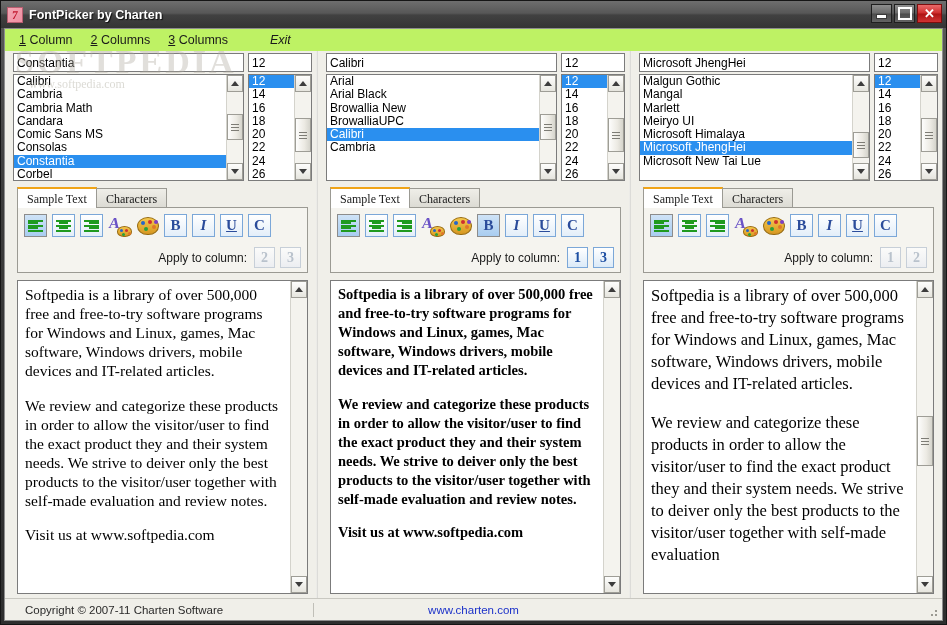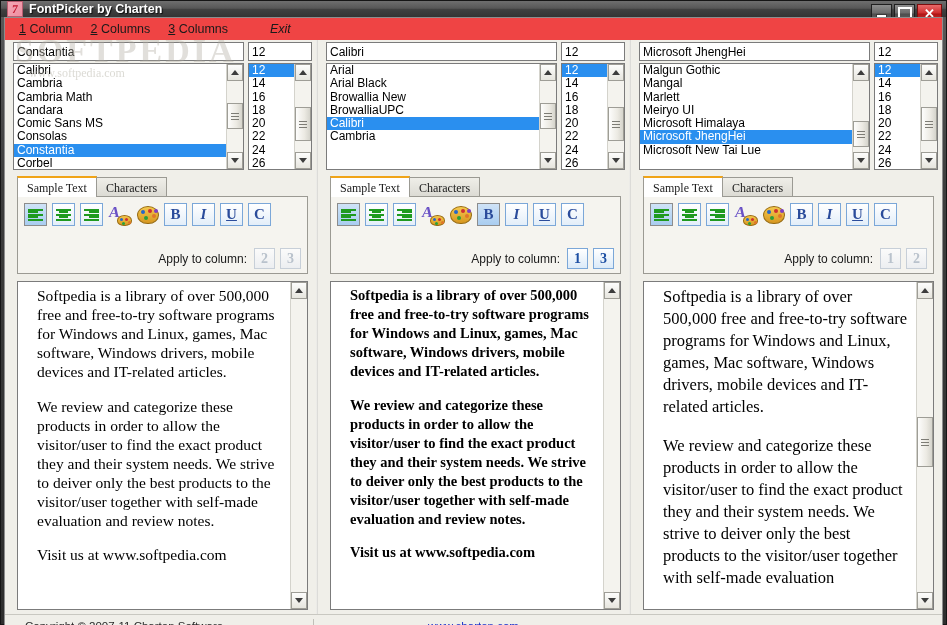--- a/index.html
+++ b/index.html
@@ -75,21 +75,21 @@
     border: 1px solid #8d8d8d;
     flex: 1 1 auto;
     display: flex; flex-direction: column;
     position: relative;
   }
   
   .menubar {
     height: 22px;
     display: flex; align-items: center;
     padding-left: 14px;
-    background: #ef4444;
+    background: #bef264;
     font-size: 12.5px; color: #1a1a1a;
     gap: 0px;
   }
   .menu-item {
     padding: 2px 18px 2px 0;
     white-space: nowrap;
     cursor: default;
   }
   .menu-item u { text-decoration: underline; }
   .menu-exit { padding-left: 24px; font-style: italic; }
@@ -301,21 +301,21 @@
     background: linear-gradient(to bottom,#f4c84e,#d79720);
     border: 1px solid #96690f;
   }
   .pal2::before {
     content: ""; position: absolute; left: 3px; top: 3px;
     width: 4px; height: 4px; border-radius: 50%; background: #2566c9;
     box-shadow: 7px -1px 0 #cf2f2f, 3px 6px 0 #2aa03a, 11px 4px 0 #e0762a, 13px -1px 0 #7c3fc4;
   }
   .applyrow {
     display: flex; align-items: center; justify-content: flex-end;
-    gap: 5px; margin-top: 22px;
+    gap: 5px; margin-top: 10px;
   }
   .applylabel { font-size: 12px; color: #1a1a1a; margin-right: 2px; }
   .numbtn {
     width: 21px; height: 21px;
     border: 1px solid #7ba7d8;
     background: linear-gradient(to bottom,#ffffff,#dbeaf8);
     display: flex; align-items: center; justify-content: center;
     font-family: "Liberation Serif", serif;
     font-weight: bold; font-size: 14px; color: #1d4fa3;
   }
@@ -334,21 +334,21 @@
     min-height: 0;
     overflow: hidden;
   }
   .sampletext {
     flex: 1 1 auto;
     padding: 4px 7px 4px 7px;
     overflow: hidden;
     min-width: 0;
     color: #000;
   }
-  .sampletext p { margin: 0 0 1em 12px; font-family: Liberation Serif, serif; }
+  .sampletext p { margin: 0 0 1em 0; font-family: Liberation Serif, serif; }
   .s1 { font-family: "Liberation Serif", serif; font-size: 15.5px; line-height: 19px; }
   .s2 { font-family: "Liberation Sans", sans-serif; font-size: 14.5px; line-height: 19px; font-weight: bold; }
   .s3 { font-family: "Liberation Sans", sans-serif; font-size: 16.5px; line-height: 22px; }
   
   .statusbar {
     height: 22px;
     border-top: 1px solid #c9c8c1;
     background: #f0efe9;
     display: flex; align-items: center;
     font-size: 11.5px; color: #2a2a2a;

